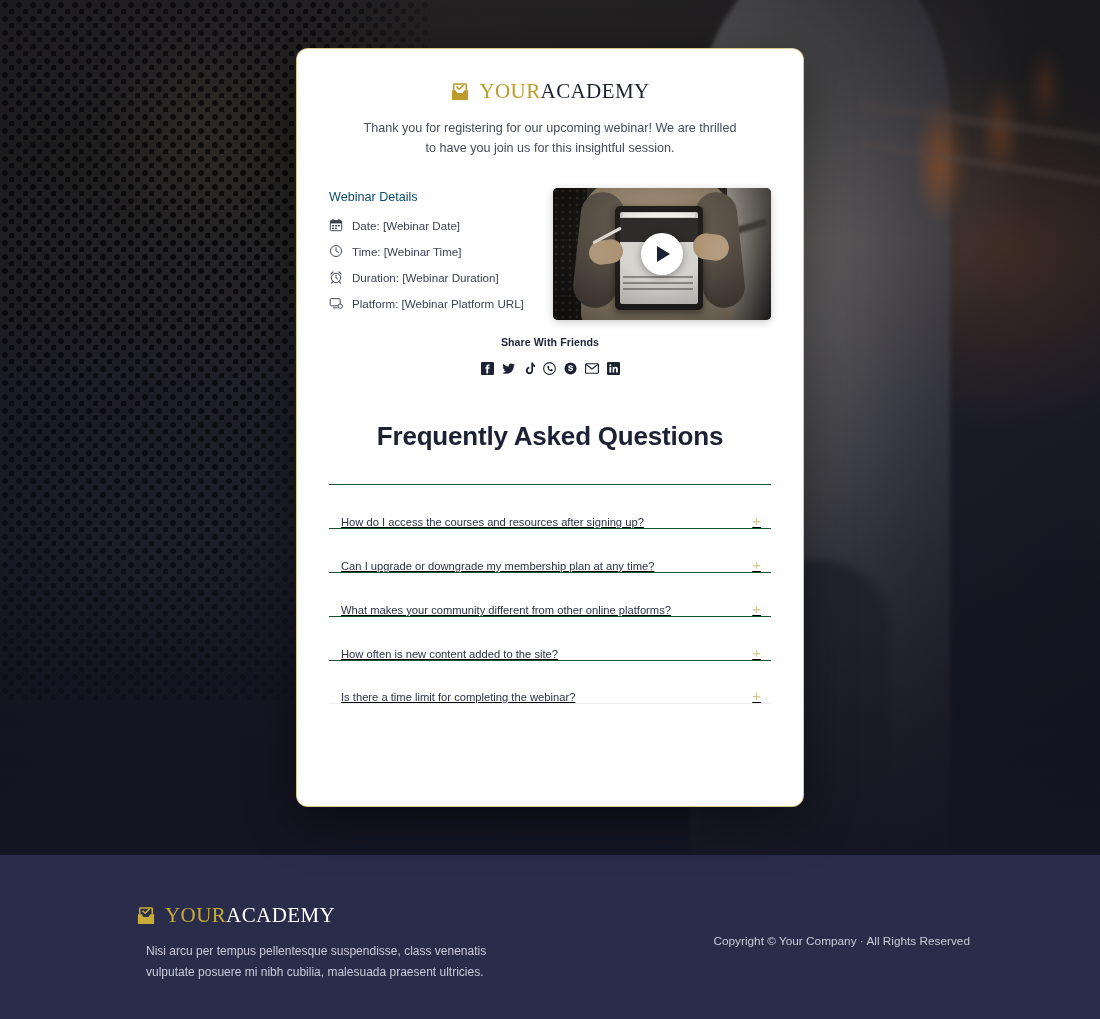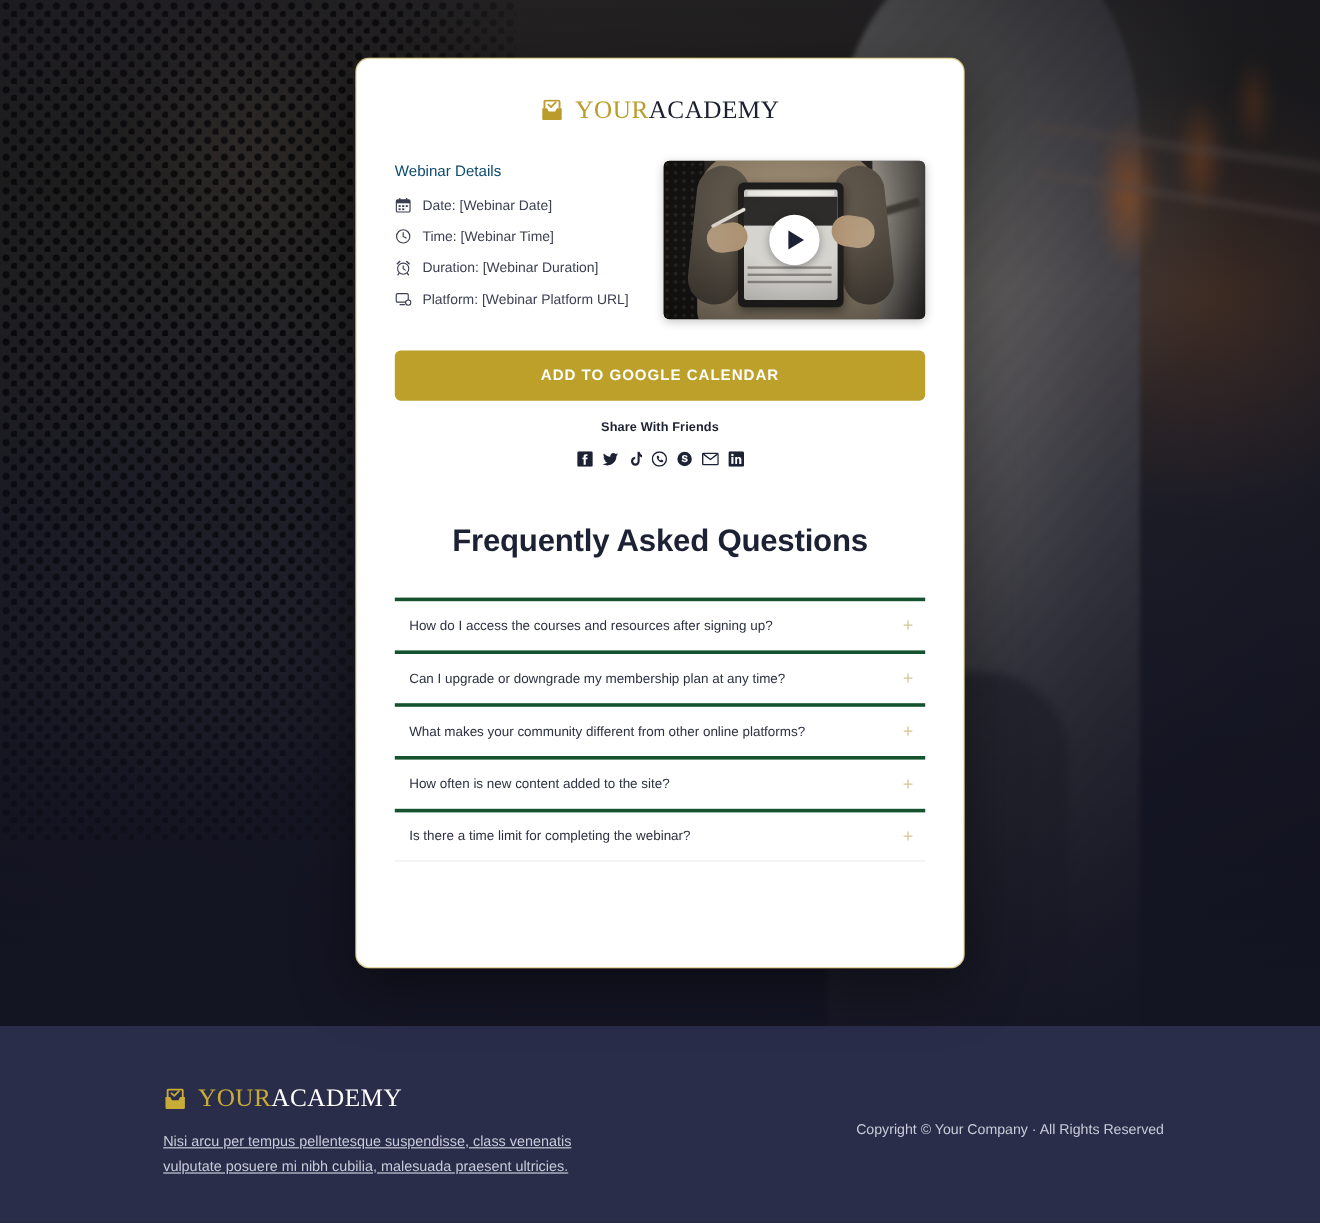--- a/index.html
+++ b/index.html
@@ -165,40 +165,40 @@
   
   .share-row{ display:flex; align-items:center; justify-content:center; gap:14px; margin-top:16px;flex-direction:column; }
   .share-label{ font-size:10.6px; font-weight:bold; color:#1d2134; letter-spacing:.1px; }
   .share-icons{ display:flex; align-items:center; gap:8px; }
   .share-icons svg{ display:block; cursor:pointer; }
 
   
   .faq-title{ text-align:center; font-size:26px; color:#1d2134; margin-top:46px; letter-spacing:-.2px; }
   .faq-list{ margin-top:32px; }
   .faq-item{
-    display:flex; align-items:center; justify-content:space-between;
-    border-top:3px solid #14532d; height:44px; cursor:pointer; padding:0 10px 0 12px;
+    display:flex; align-items:flex-end; justify-content:space-between;
+    border-top:1px solid #14532d; height:44px; cursor:pointer; padding:0 10px 0 12px;text-decoration:underline;
   }
   .faq-item:last-child{ border-bottom:1px solid #ededf0; }
   .faq-q{ font-size:11.2px; color:#2d3142; }
   .faq-plus{ font-size:15px; color:#d8c694; line-height:1; }
 
   
   #footer{
     position:absolute; left:0; top:855px; width:1100px; height:164px;
     background:#2a2d4a; padding:40px 0 0 0;
   }
   .footer-inner{ position:relative; width:1100px; height:100%; }
   .f-logo-row{ position:absolute; left:136px; top:8px; display:flex; align-items:center; gap:9px; }
   .f-logo-icon{ width:20px; height:18px; display:block; }
   .f-logo-text{ font-family:"Liberation Serif", serif; font-size:21px; letter-spacing:.4px; white-space:nowrap; }
   .f-logo-your{ color:#c9ab37; }
   .f-logo-academy{ color:#fff; }
-  .f-desc{ position:absolute; left:136px; top:46px; width:390px;
-    font-size:12px; line-height:1.75; color:#c9cbd8;text-decoration:underline; }
+  .f-desc{ position:absolute; left:146px; top:46px; width:390px;
+    font-size:12px; line-height:1.75; color:#c9cbd8; }
   .f-copy{ position:absolute; right:130px; top:39px; font-size:11.8px; color:#c9cbd8; }
 </style>
 </head>
 <body>
 
 <div id="bg-photo">
   <div id="bg-figure"></div>
   <div id="bg-figure2"></div>
   <div id="bg-neon"></div>
   <div class="bg-rail" id="rail1"></div>
@@ -212,20 +212,21 @@
   <div class="logo-row">
     <svg class="logo-icon" viewBox="0 0 22 20">
       <path d="M2 8 L2 18 Q2 19 3 19 L19 19 Q20 19 20 18 L20 8 L15.5 8 L14 11 L8 11 L6.5 8 Z" fill="#bb9c2b"></path>
       <path d="M4 8 L4 2 Q4 1 5 1 L17 1 Q18 1 18 2 L18 8" fill="none" stroke="#bb9c2b" stroke-width="1.7"></path>
       <path d="M7.6 4.6 L10.1 6.9 L14.4 2.6" fill="none" stroke="#bb9c2b" stroke-width="1.7" stroke-linecap="round" stroke-linejoin="round"></path>
     </svg>
     <div class="logo-text"><span class="logo-your">YOUR</span><span class="logo-academy">ACADEMY</span></div>
   </div>
 
 
+  <p class="subcopy">Thank you for registering for our upcoming webinar! We are thrilled to have you join us for this insightful session.</p>
 
   <div class="details-wrap">
     <div class="details-col">
       <div class="details-title">Webinar Details</div>
 
       <div class="detail-row">
         <svg class="detail-ico" viewBox="0 0 16 16">
           <rect x="1.5" y="3" width="13" height="11.5" rx="1.3" fill="none" stroke="#3b3f50" stroke-width="1.1"></rect>
           <rect x="1.5" y="3" width="13" height="3.2" fill="#3b3f50"></rect>
           <rect x="4" y="1.2" width="1.4" height="3" rx=".6" fill="#3b3f50"></rect>
@@ -284,21 +285,20 @@
       <div class="vid-layer vid-hand-l"></div>
       <div class="vid-layer vid-hand-r"></div>
       <div class="vid-layer vid-stylus"></div>
       <div class="vid-layer vid-shade"></div>
       <div class="play-btn">
         <div class="play-tri"></div>
       </div>
     </div>
   </div>
 
-  <button class="cta">ADD TO GOOGLE CALENDAR</button>
 
   <div class="share-row">
     <span class="share-label">Share With Friends</span>
     <span class="share-icons">
       <svg width="13" height="13" viewBox="0 0 16 16">
         <rect width="16" height="16" rx="1.6" fill="#1d2134"></rect>
         <path d="M10.4 8.3h-1.6V14H6.6V8.3H5.4V6.5h1.2V5.2c0-1.3.6-2.2 2.3-2.2h1.6v1.9H9.6c-.5 0-.8.2-.8.7v.9h1.8l-.2 1.8z" fill="#fff"></path>
       </svg>
       <svg width="14" height="13" viewBox="0 0 17 16">
         <path d="M16 3.2c-.6.3-1.2.4-1.8.5.6-.4 1.1-1 1.3-1.7-.6.4-1.3.6-2 .8-.6-.6-1.4-1-2.3-1-1.8 0-3.2 1.4-3.2 3.2 0 .3 0 .5.1.7C5.5 5.6 3.1 4.3 1.4 2.3c-.3.5-.4 1-.4 1.6 0 1.1.6 2.1 1.4 2.7-.5 0-1-.2-1.4-.4 0 1.6 1.1 2.9 2.6 3.2-.3.1-.6.1-.9.1-.2 0-.4 0-.6-.1.4 1.3 1.6 2.2 3 2.3-1.1.9-2.5 1.4-4 1.4H0c1.5.9 3.2 1.5 5 1.5 6 0 9.3-5 9.3-9.3v-.4c.7-.5 1.2-1.1 1.7-1.7z" fill="#1d2134"></path>

